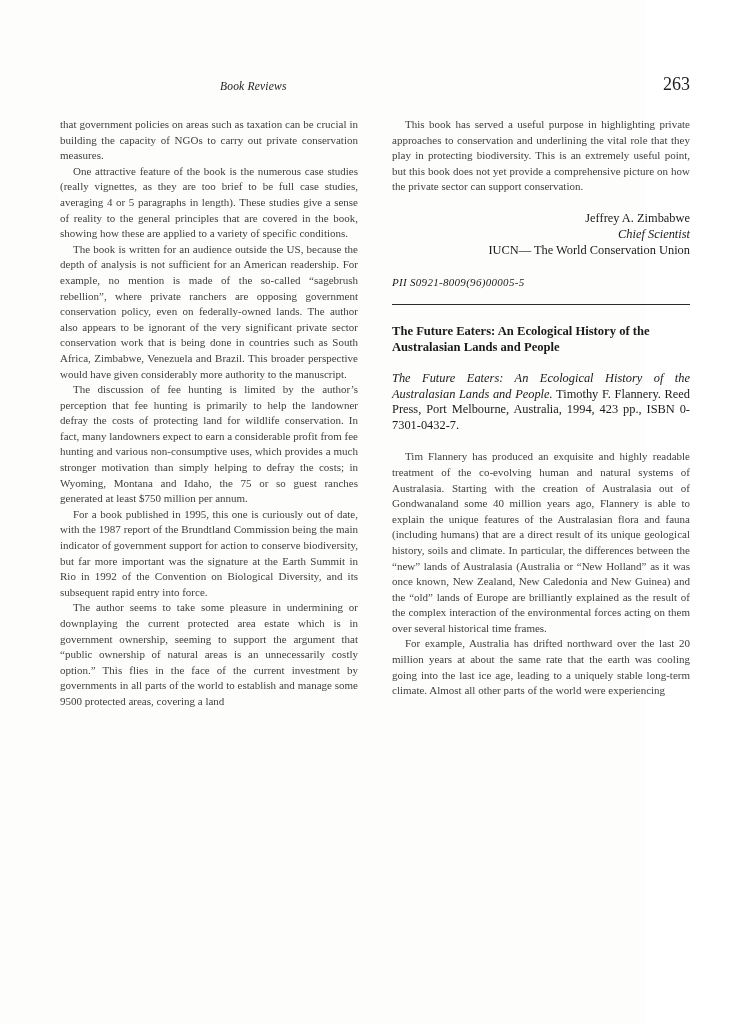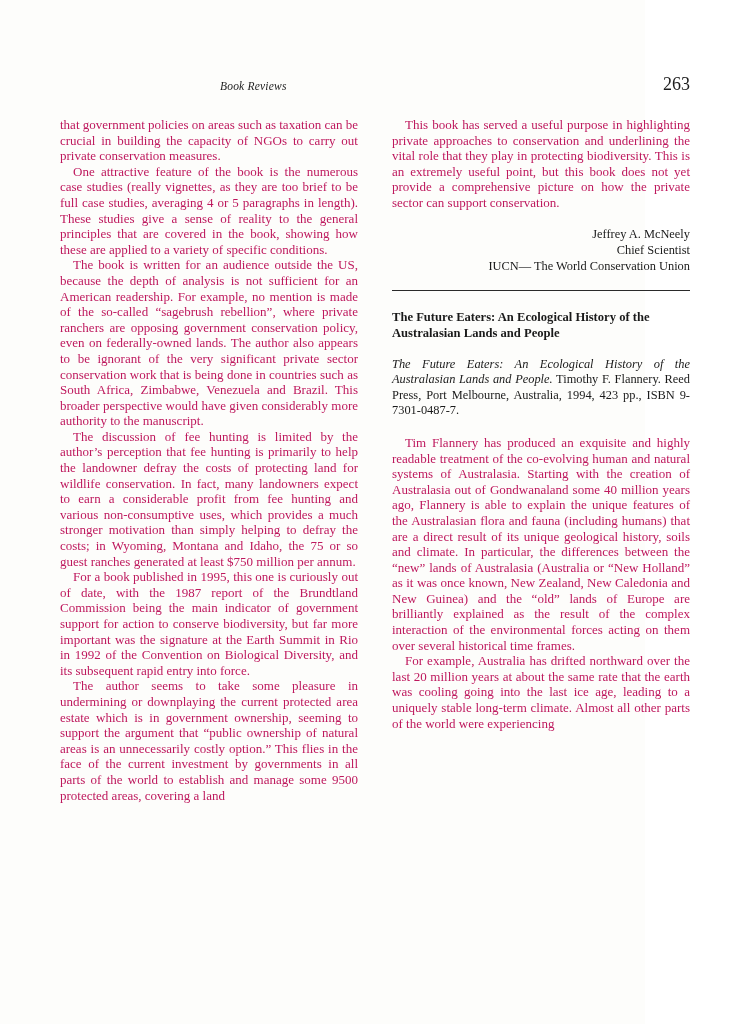--- a/index.html
+++ b/index.html
@@ -49,38 +49,38 @@
   .columns {
     display: flex;
     gap: 34px;
     width: 100%;
   }
   .col {
     width: 298px;
   }
   p.para {
     margin: 0;
-    font-size: 13px;
+    font-size: 11px;
     line-height: 15.6px;
     text-align: justify;
     text-indent: 13px;
-    color: #be185d;
+    color: #404040;
     hyphens: auto;
   }
   p.para.noindent {
     text-indent: 0;
   }
   .sig {
     margin-top: 15px;
     text-align: right;
     font-size: 12.4px;
     line-height: 16px;
   }
   .sig .name { }
-  .sig .title { }
+  .sig .title { font-style: italic; }
   .sig .org { }
   .pii {
     margin-top: 18px;
     font-size: 11px;
     font-style: italic;
     letter-spacing: 0.3px;
   }
   .rule {
     border: none;
     border-top: 1px solid #2a2a2a;
@@ -120,31 +120,32 @@
         <p class="para">The book is written for an audience outside the US, because the depth of analysis is not sufficient for an American readership. For example, no mention is made of the so-called “sagebrush rebellion”, where private ranchers are opposing government conservation policy, even on federally-owned lands. The author also appears to be ignorant of the very significant private sector conservation work that is being done in countries such as South Africa, Zimbabwe, Venezuela and Brazil. This broader perspective would have given considerably more authority to the manuscript.</p>
         <p class="para">The discussion of fee hunting is limited by the author’s perception that fee hunting is primarily to help the landowner defray the costs of protecting land for wildlife conservation. In fact, many landowners expect to earn a considerable profit from fee hunting and various non-consumptive uses, which provides a much stronger motivation than simply helping to defray the costs; in Wyoming, Montana and Idaho, the 75 or so guest ranches generated at least $750 million per annum.</p>
         <p class="para">For a book published in 1995, this one is curiously out of date, with the 1987 report of the Brundtland Commission being the main indicator of government support for action to conserve biodiversity, but far more important was the signature at the Earth Summit in Rio in 1992 of the Convention on Biological Diversity, and its subsequent rapid entry into force.</p>
         <p class="para">The author seems to take some pleasure in undermining or downplaying the current protected area estate which is in government ownership, seeming to support the argument that “public ownership of natural areas is an unnecessarily costly option.” This flies in the face of the current investment by governments in all parts of the world to establish and manage some 9500 protected areas, covering a land</p>
       </div>
 
       <div class="col">
         <p class="para">This book has served a useful purpose in highlighting private approaches to conservation and underlining the vital role that they play in protecting biodiversity. This is an extremely useful point, but this book does not yet provide a comprehensive picture on how the private sector can support conservation.</p>
 
         <div class="sig">
-          <div class="name">Jeffrey A. McNeely</div>
+          <div class="name">Jeffrey A. Zimbabwe</div>
           <div class="title">Chief Scientist</div>
           <div class="org">IUCN— The World Conservation Union</div>
         </div>
 
+        <div class="pii">PII S0921-8009(96)00005-5</div>
 
         <hr class="rule">
 
         <div class="book-title">The Future Eaters: An Ecological History of the Australasian Lands and People</div>
 
-        <p class="book-ref"><span class="it">The Future Eaters: An Ecological History of the Australasian Lands and People.</span><span> Timothy F. Flannery. Reed Press, Port Melbourne, Australia, 1994, 423 pp., ISBN 9-7301-0487-7.</span></p>
+        <p class="book-ref"><span class="it">The Future Eaters: An Ecological History of the Australasian Lands and People.</span><span> Timothy F. Flannery. Reed Press, Port Melbourne, Australia, 1994, 423 pp., ISBN 0-7301-0432-7.</span></p>
 
         <p class="para">Tim Flannery has produced an exquisite and highly readable treatment of the co-evolving human and natural systems of Australasia. Starting with the creation of Australasia out of Gondwanaland some 40 million years ago, Flannery is able to explain the unique features of the Australasian flora and fauna (including humans) that are a direct result of its unique geological history, soils and climate. In particular, the differences between the “new” lands of Australasia (Australia or “New Holland” as it was once known, New Zealand, New Caledonia and New Guinea) and the “old” lands of Europe are brilliantly explained as the result of the complex interaction of the environmental forces acting on them over several historical time frames.</p>
         <p class="para">For example, Australia has drifted northward over the last 20 million years at about the same rate that the earth was cooling going into the last ice age, leading to a uniquely stable long-term climate. Almost all other parts of the world were experiencing</p>
       </div>
 
     </div>
   </div>
 </div>
 
 </body></html>

